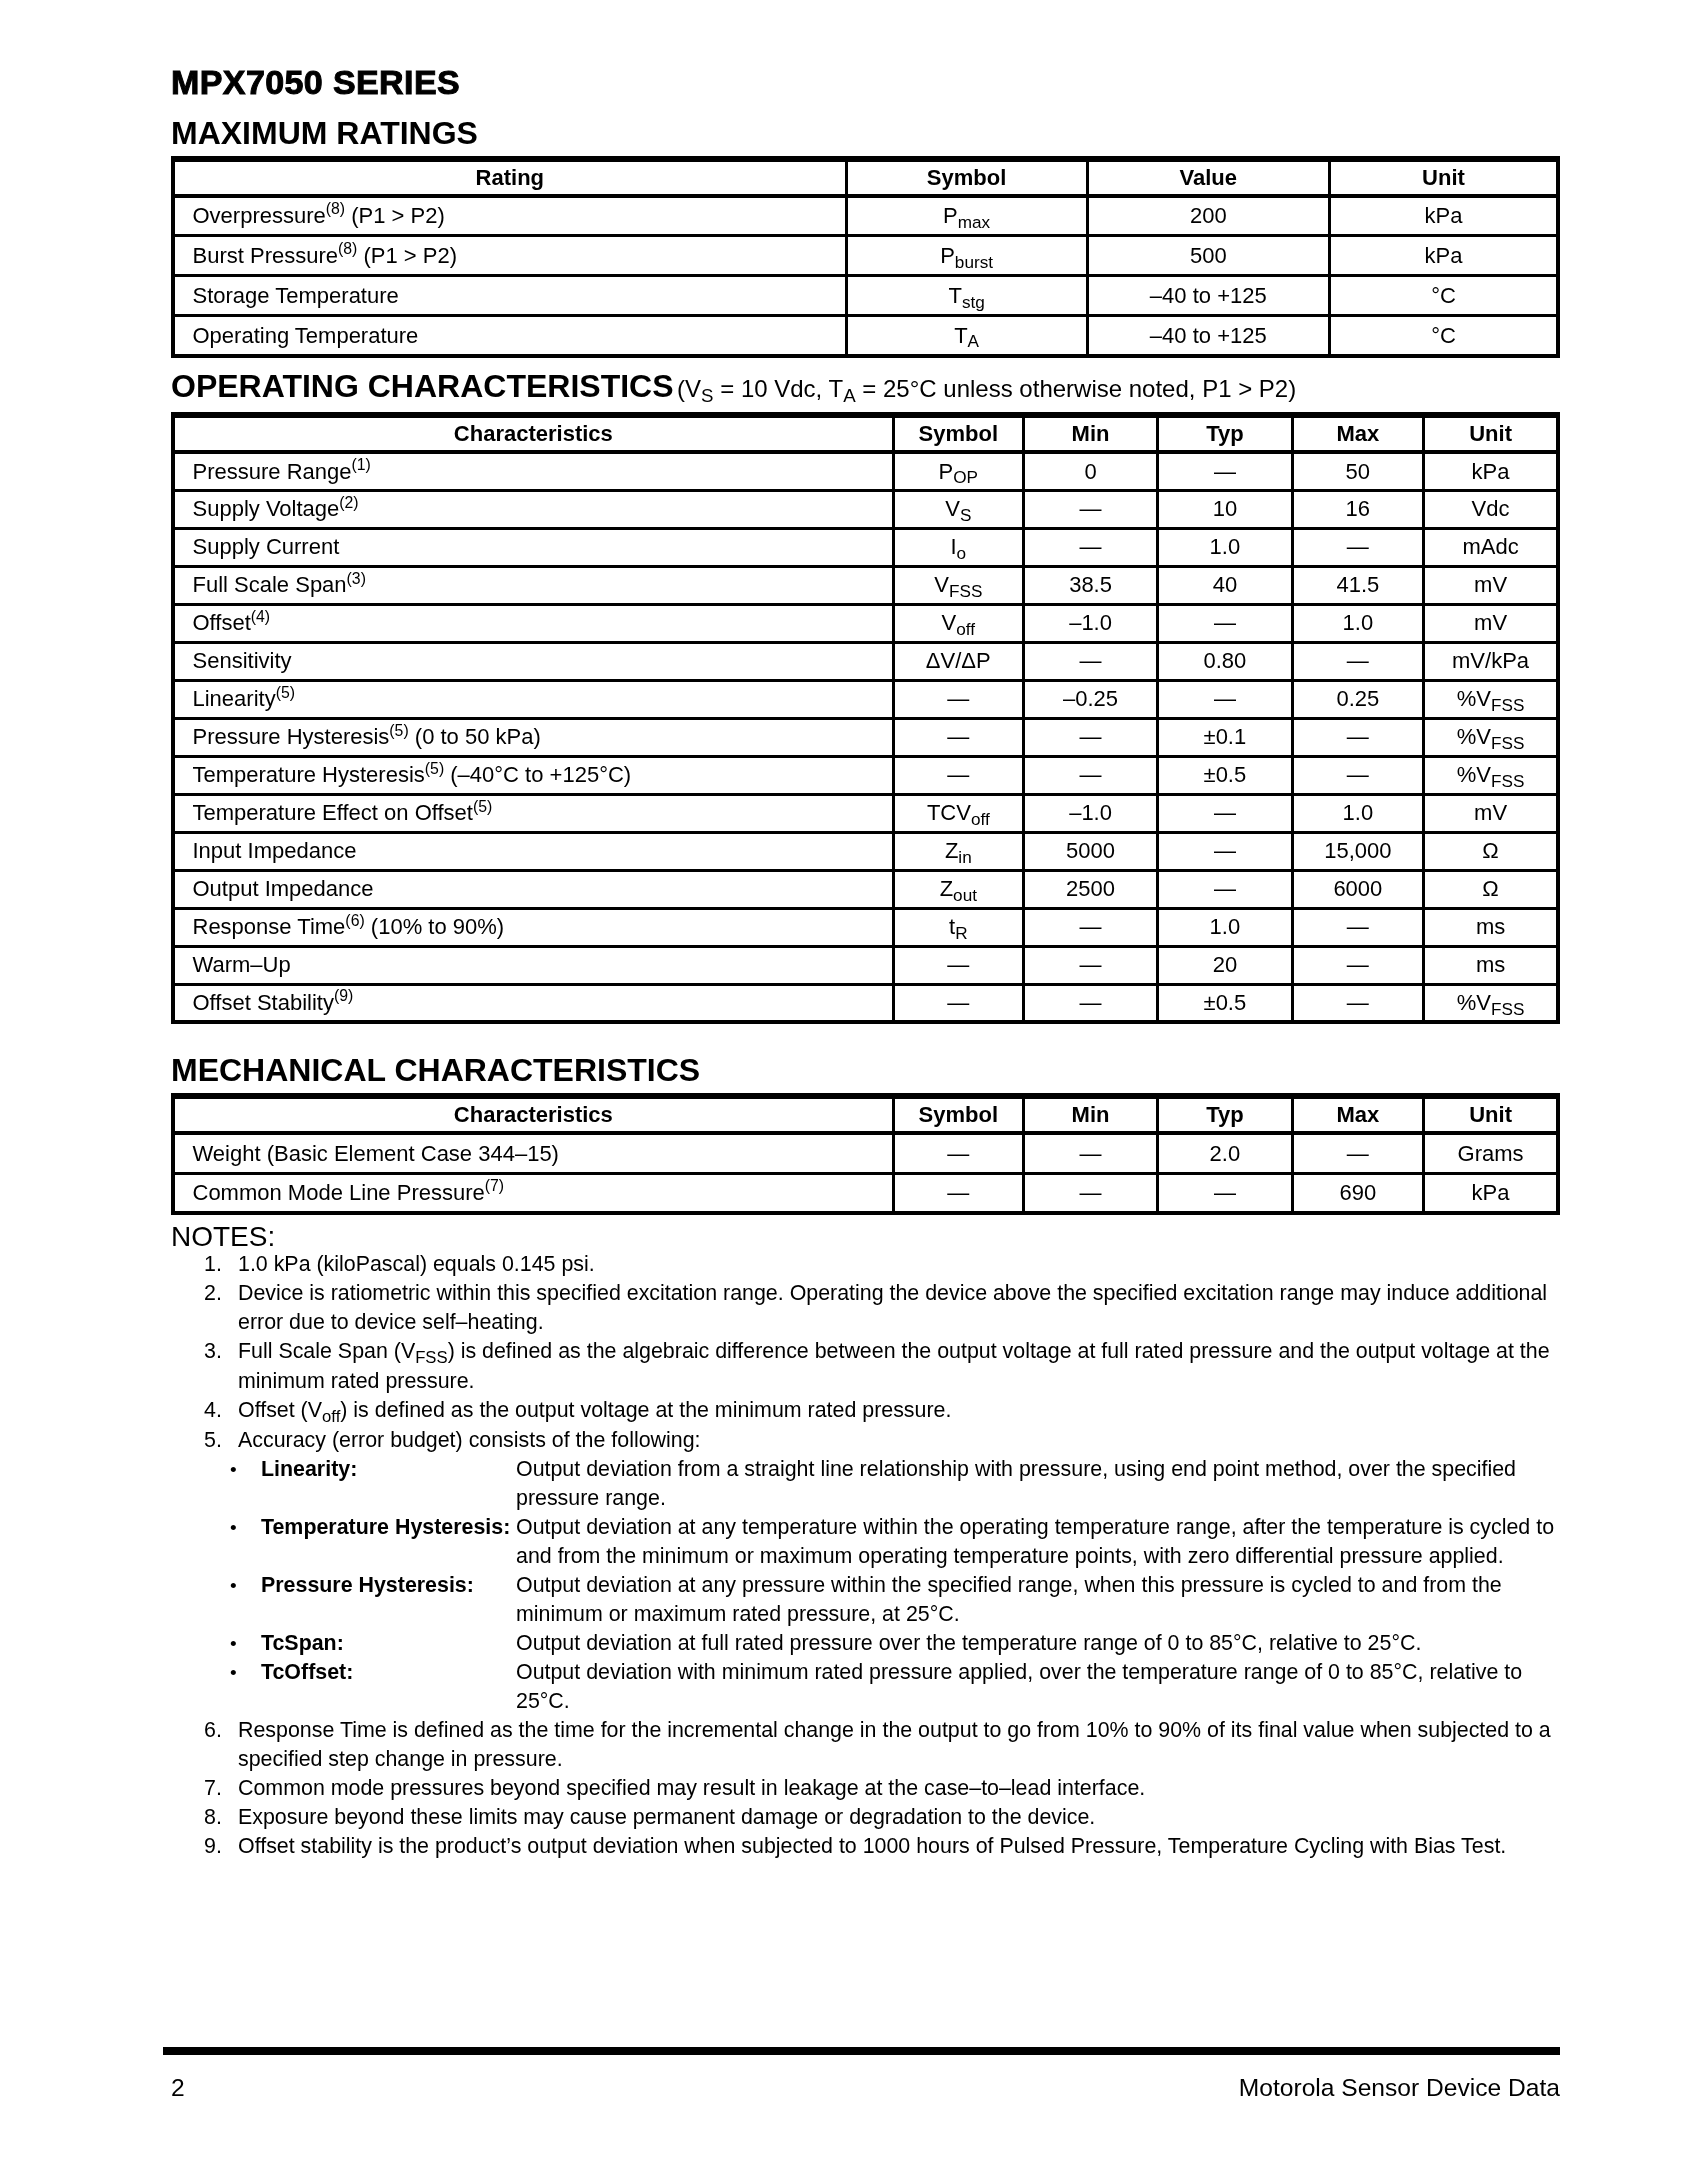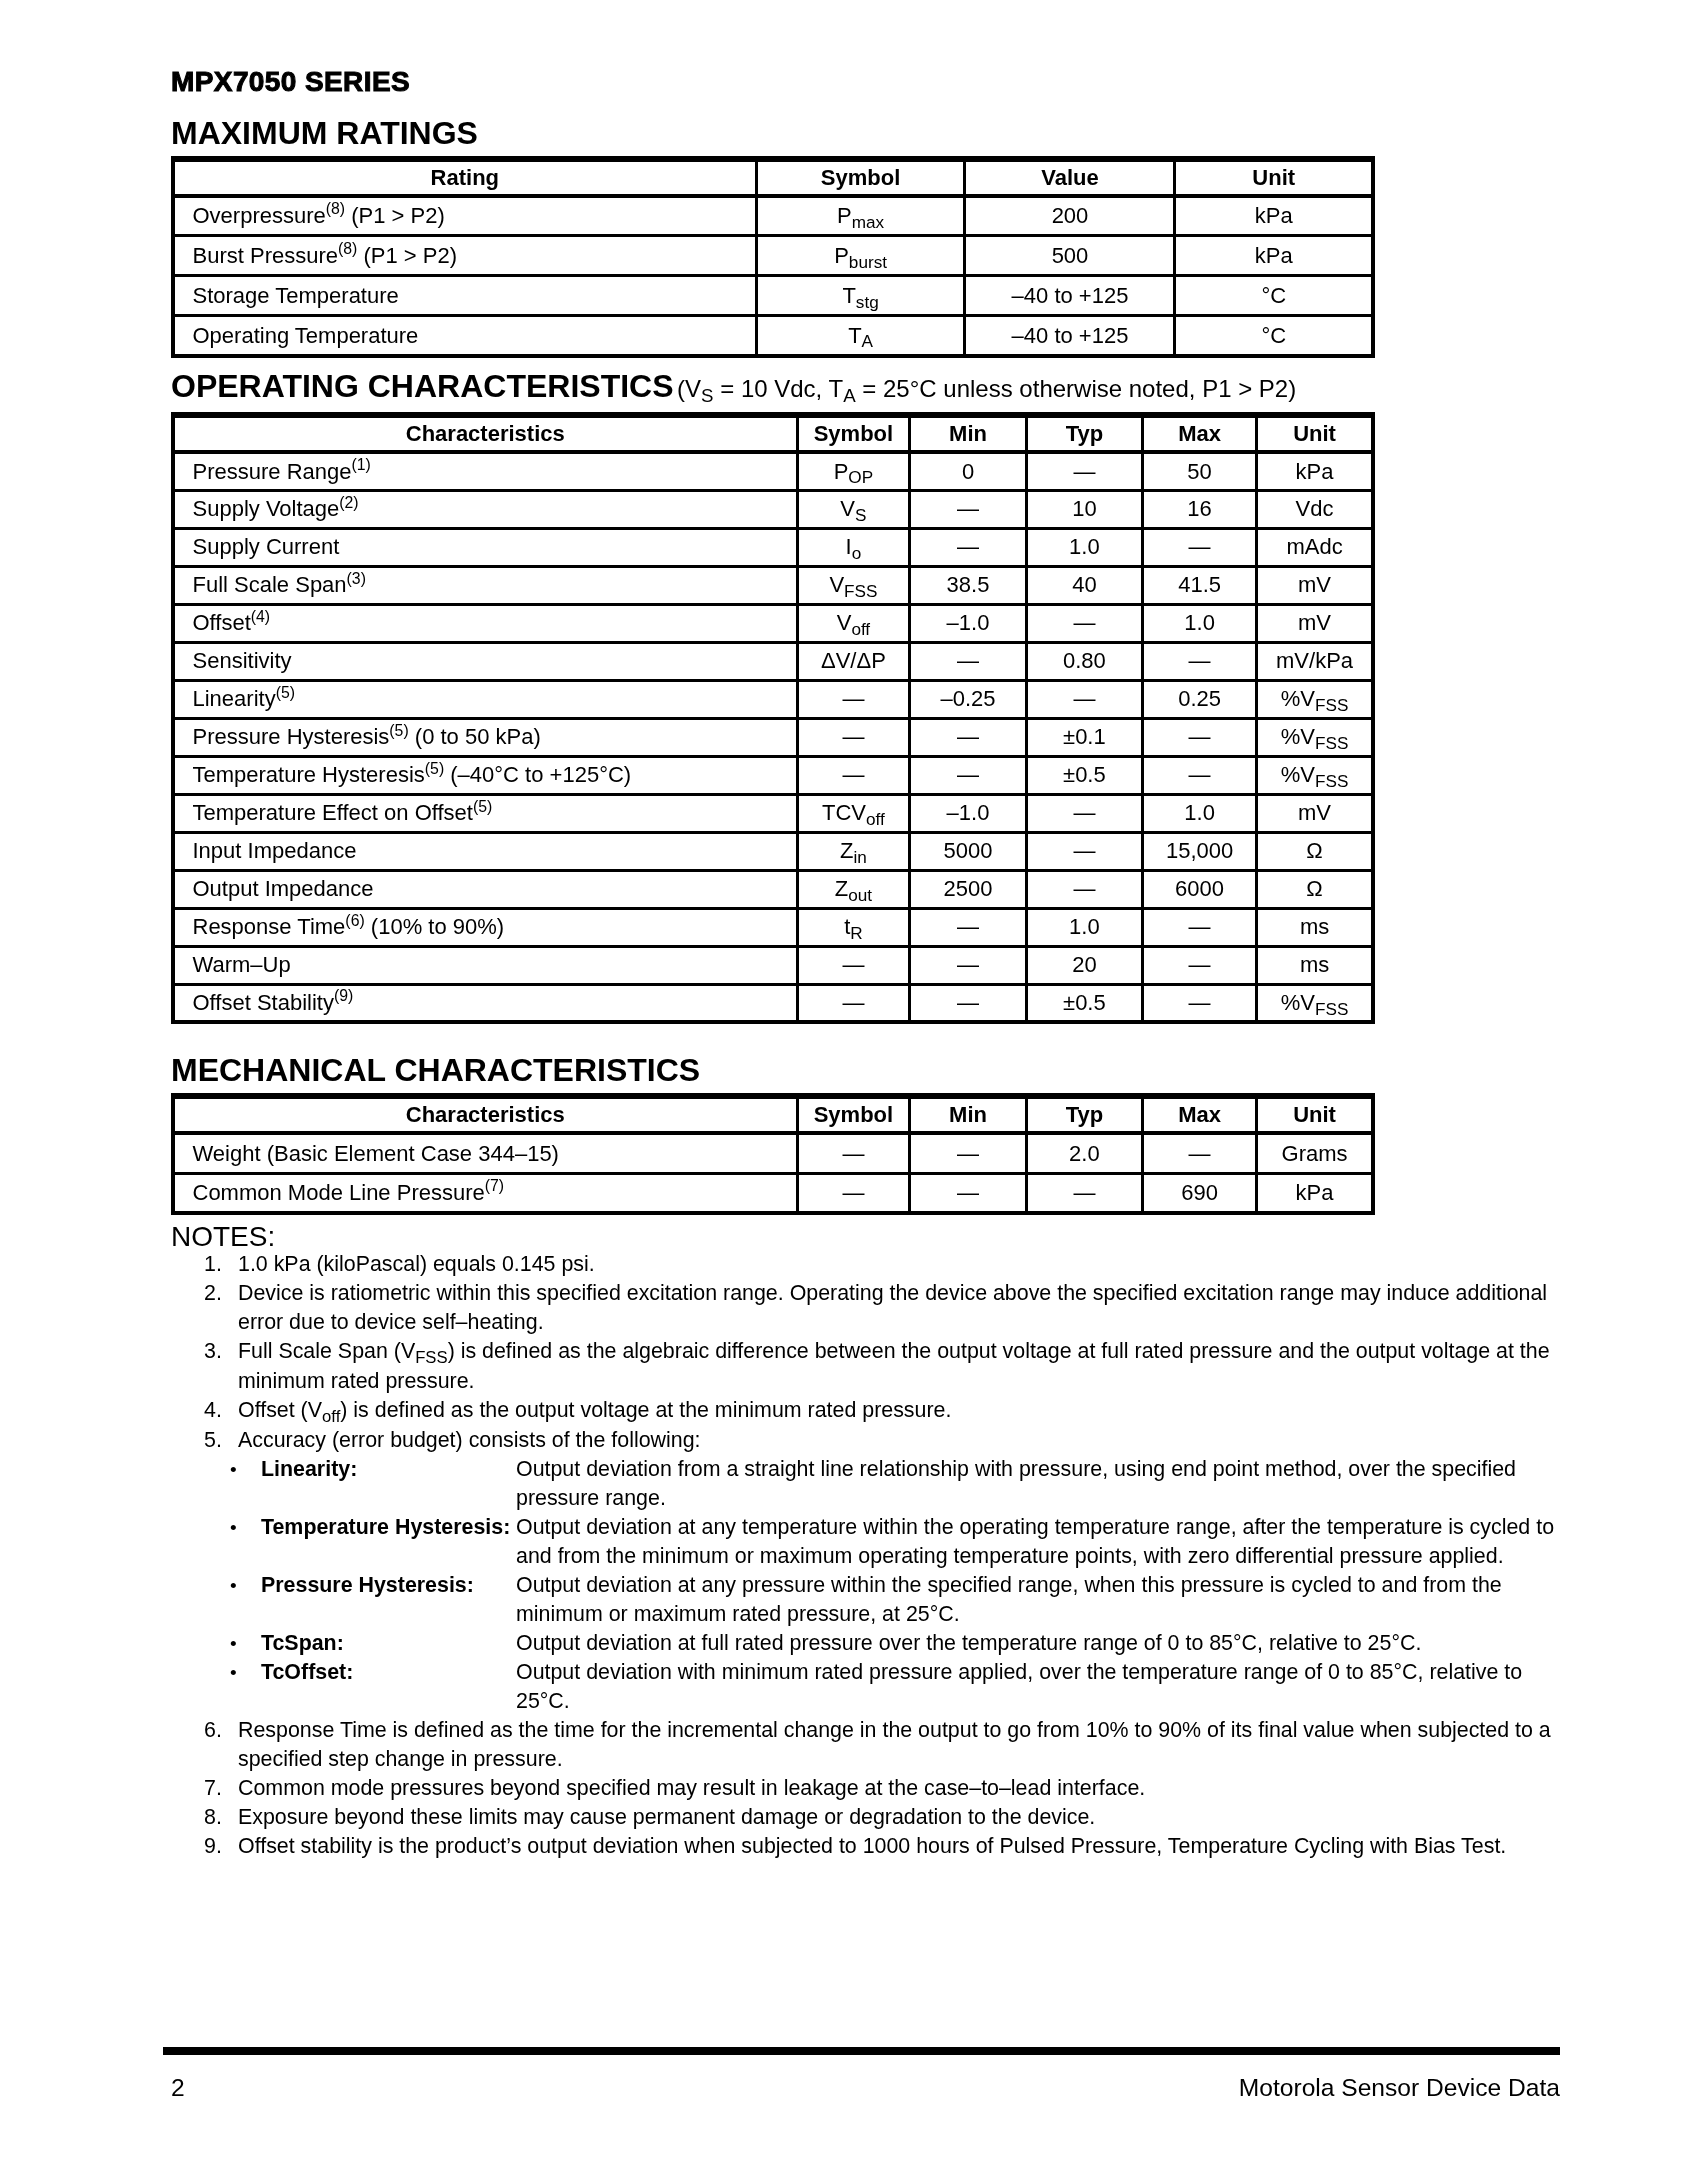--- a/index.html
+++ b/index.html
@@ -5,31 +5,31 @@
   * { margin:0; padding:0; box-sizing:border-box; }
   html,body { background:#ffffff; }
   body {
     width:1687px; height:2183px; position:relative;
     color:#000; font-family:"Liberation Sans", sans-serif;
     overflow:hidden;
   }
   .content { margin-left:171px; width:1389px; }
 
   .doc-title {
-    margin-top:62px; font-size:28px; font-weight:bold; line-height:40px;
+    margin-top:62px; font-size:34px; font-weight:bold; line-height:40px;
     letter-spacing:0.4px; -webkit-text-stroke:1px #000;
   }
   .section-heading { font-size:32px; font-weight:bold; line-height:25.4px; }
   .mr-head { margin-top:19px; }
   .op-head-line { margin-top:16px; white-space:nowrap; }
   .op-cond { font-size:24px; font-weight:normal; }
   .mech-head { margin-top:34px; }
 
   table.tbl {
-    width:1204px; border-collapse:collapse; table-layout:fixed;
+    width:1389px; border-collapse:collapse; table-layout:fixed;
     border:4.8px solid #000; border-top-width:6.4px;
     margin-top:9.5px;
   }
   .tbl th, .tbl td {
     border:3.2px solid #000; font-size:22px; text-align:center;
     vertical-align:middle; padding:0 4.8px; overflow:hidden;
   }
   .tbl thead th { height:37px; font-weight:bold; border-bottom-width:4.8px; }
   .tbl-max tbody td { height:40px; }
   .tbl-op tbody td { height:38px; }

